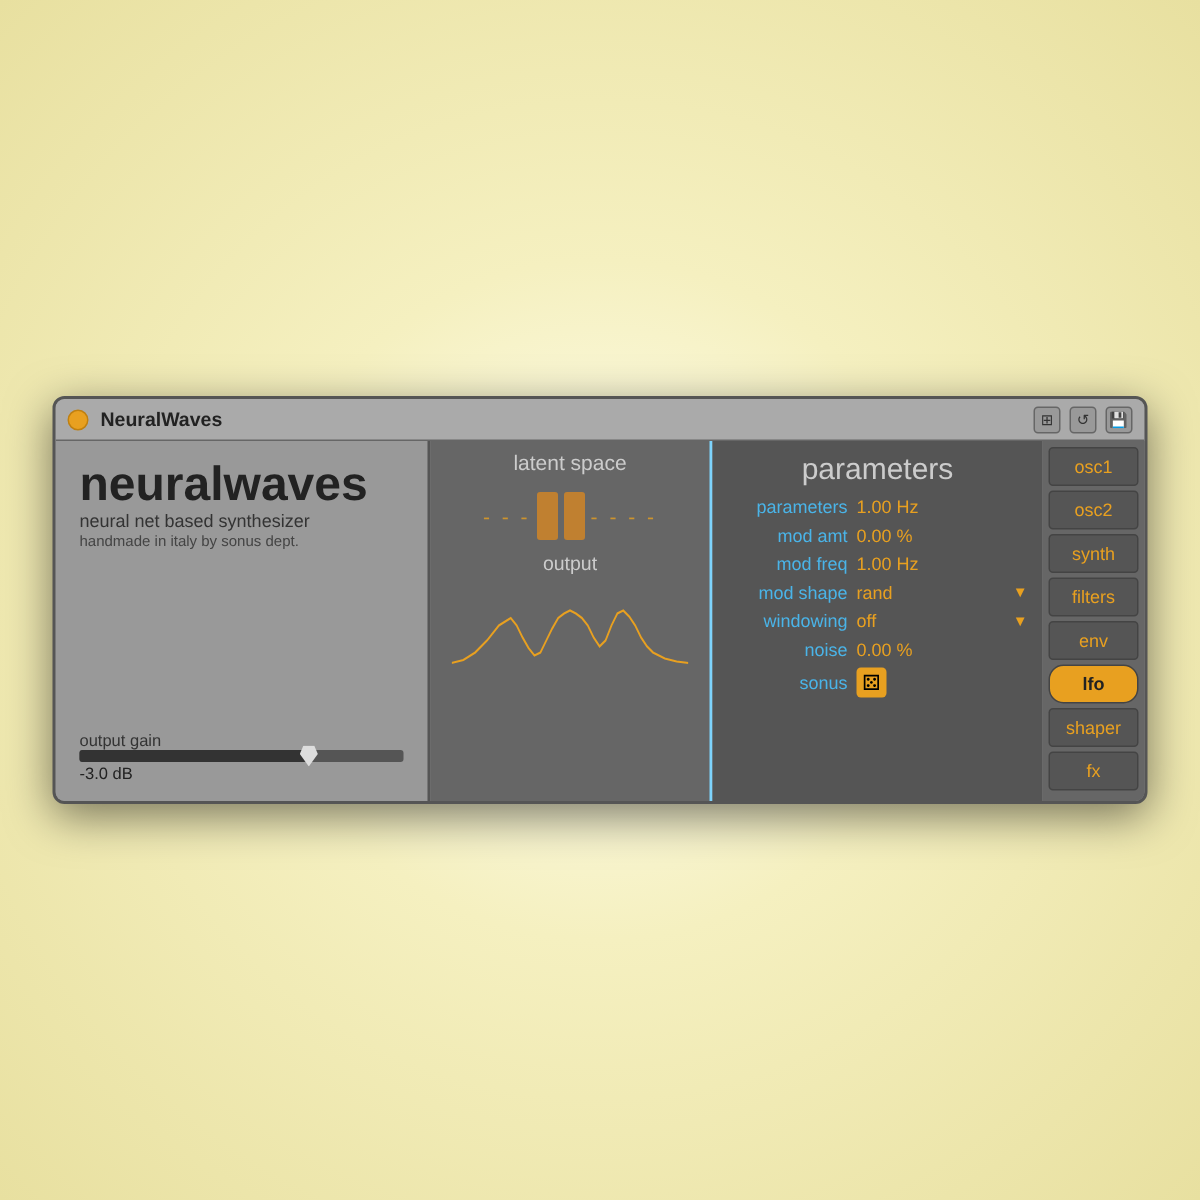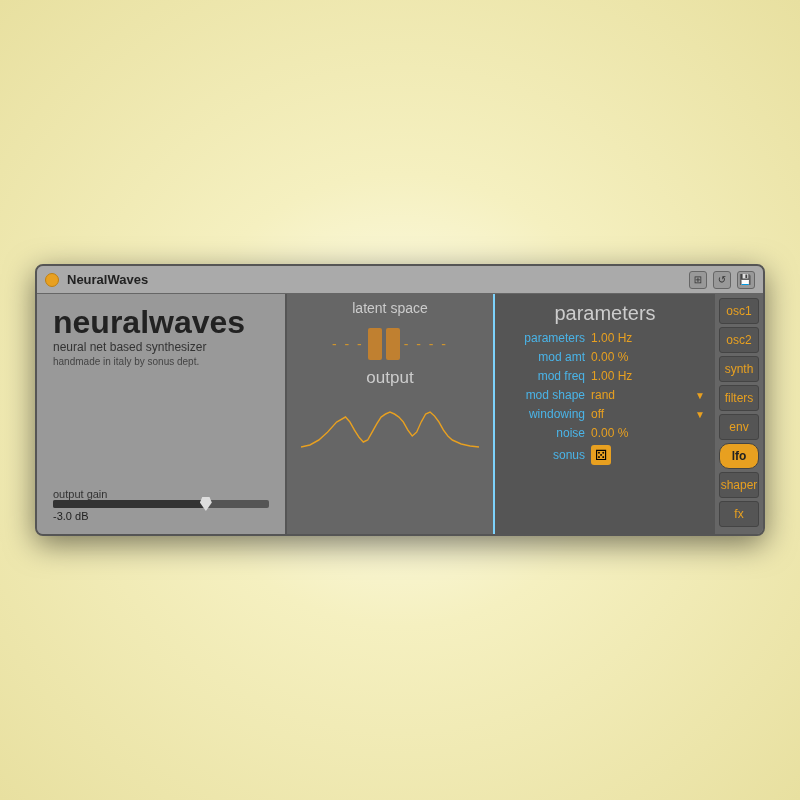--- a/index.html
+++ b/index.html
@@ -170,21 +170,21 @@
     }
     .latent-dashes {
       color: #e8a020;
       font-size: 14px;
       letter-spacing: 2px;
       opacity: 0.8;
     }
 
     .output-label {
       color: #ccc;
-      font-size: 17px;
+      font-size: 13px;
       text-align: center;
       margin-bottom: 4px;
     }
 
     .waveform-area {
       flex: 1;
       position: relative;
       overflow: hidden;
     }
 
@@ -227,21 +227,21 @@
       background: #e8a020;
       border-radius: 3px;
       display: flex;
       align-items: center;
       justify-content: center;
       font-size: 14px;
     }
 
     
     .right-sidebar {
-      width: 48px;
+      width: 68px;
       background: #666;
       display: flex;
       flex-direction: column;
       padding: 4px;
       gap: 3px;
     }
     .sidebar-btn {
       height: 26px;
       background: #555;
       border: 1px solid #444;

